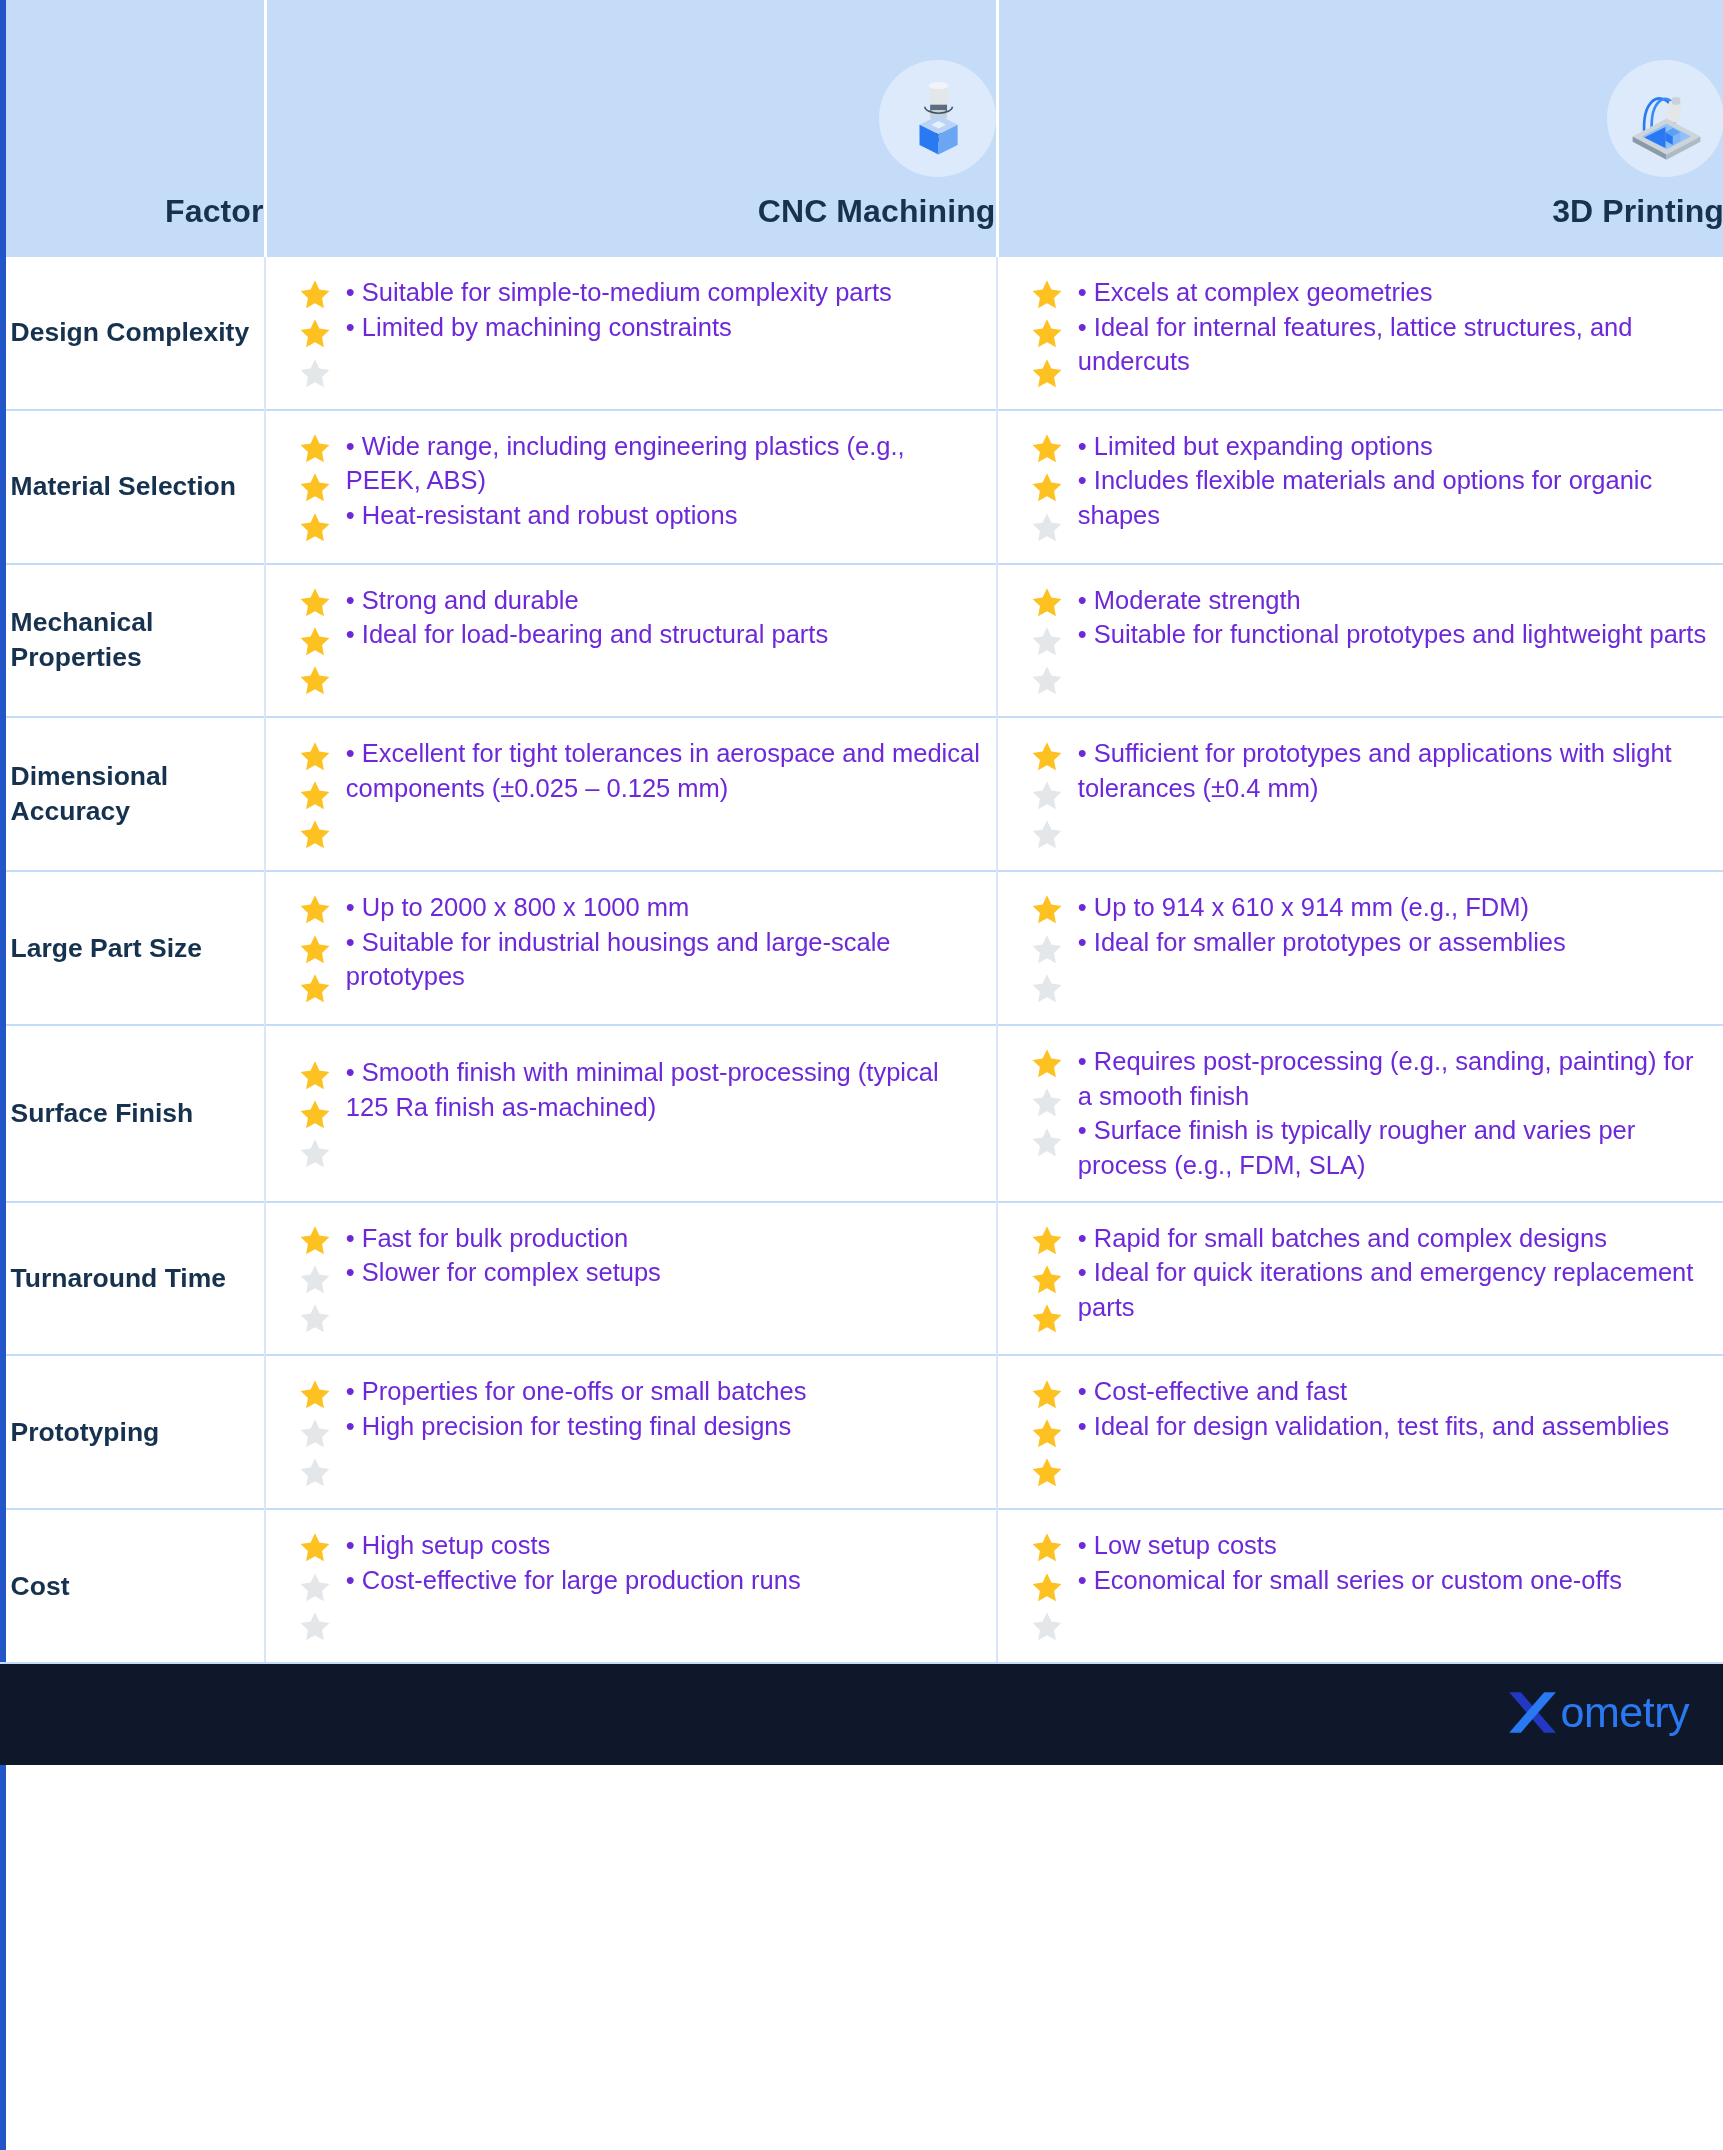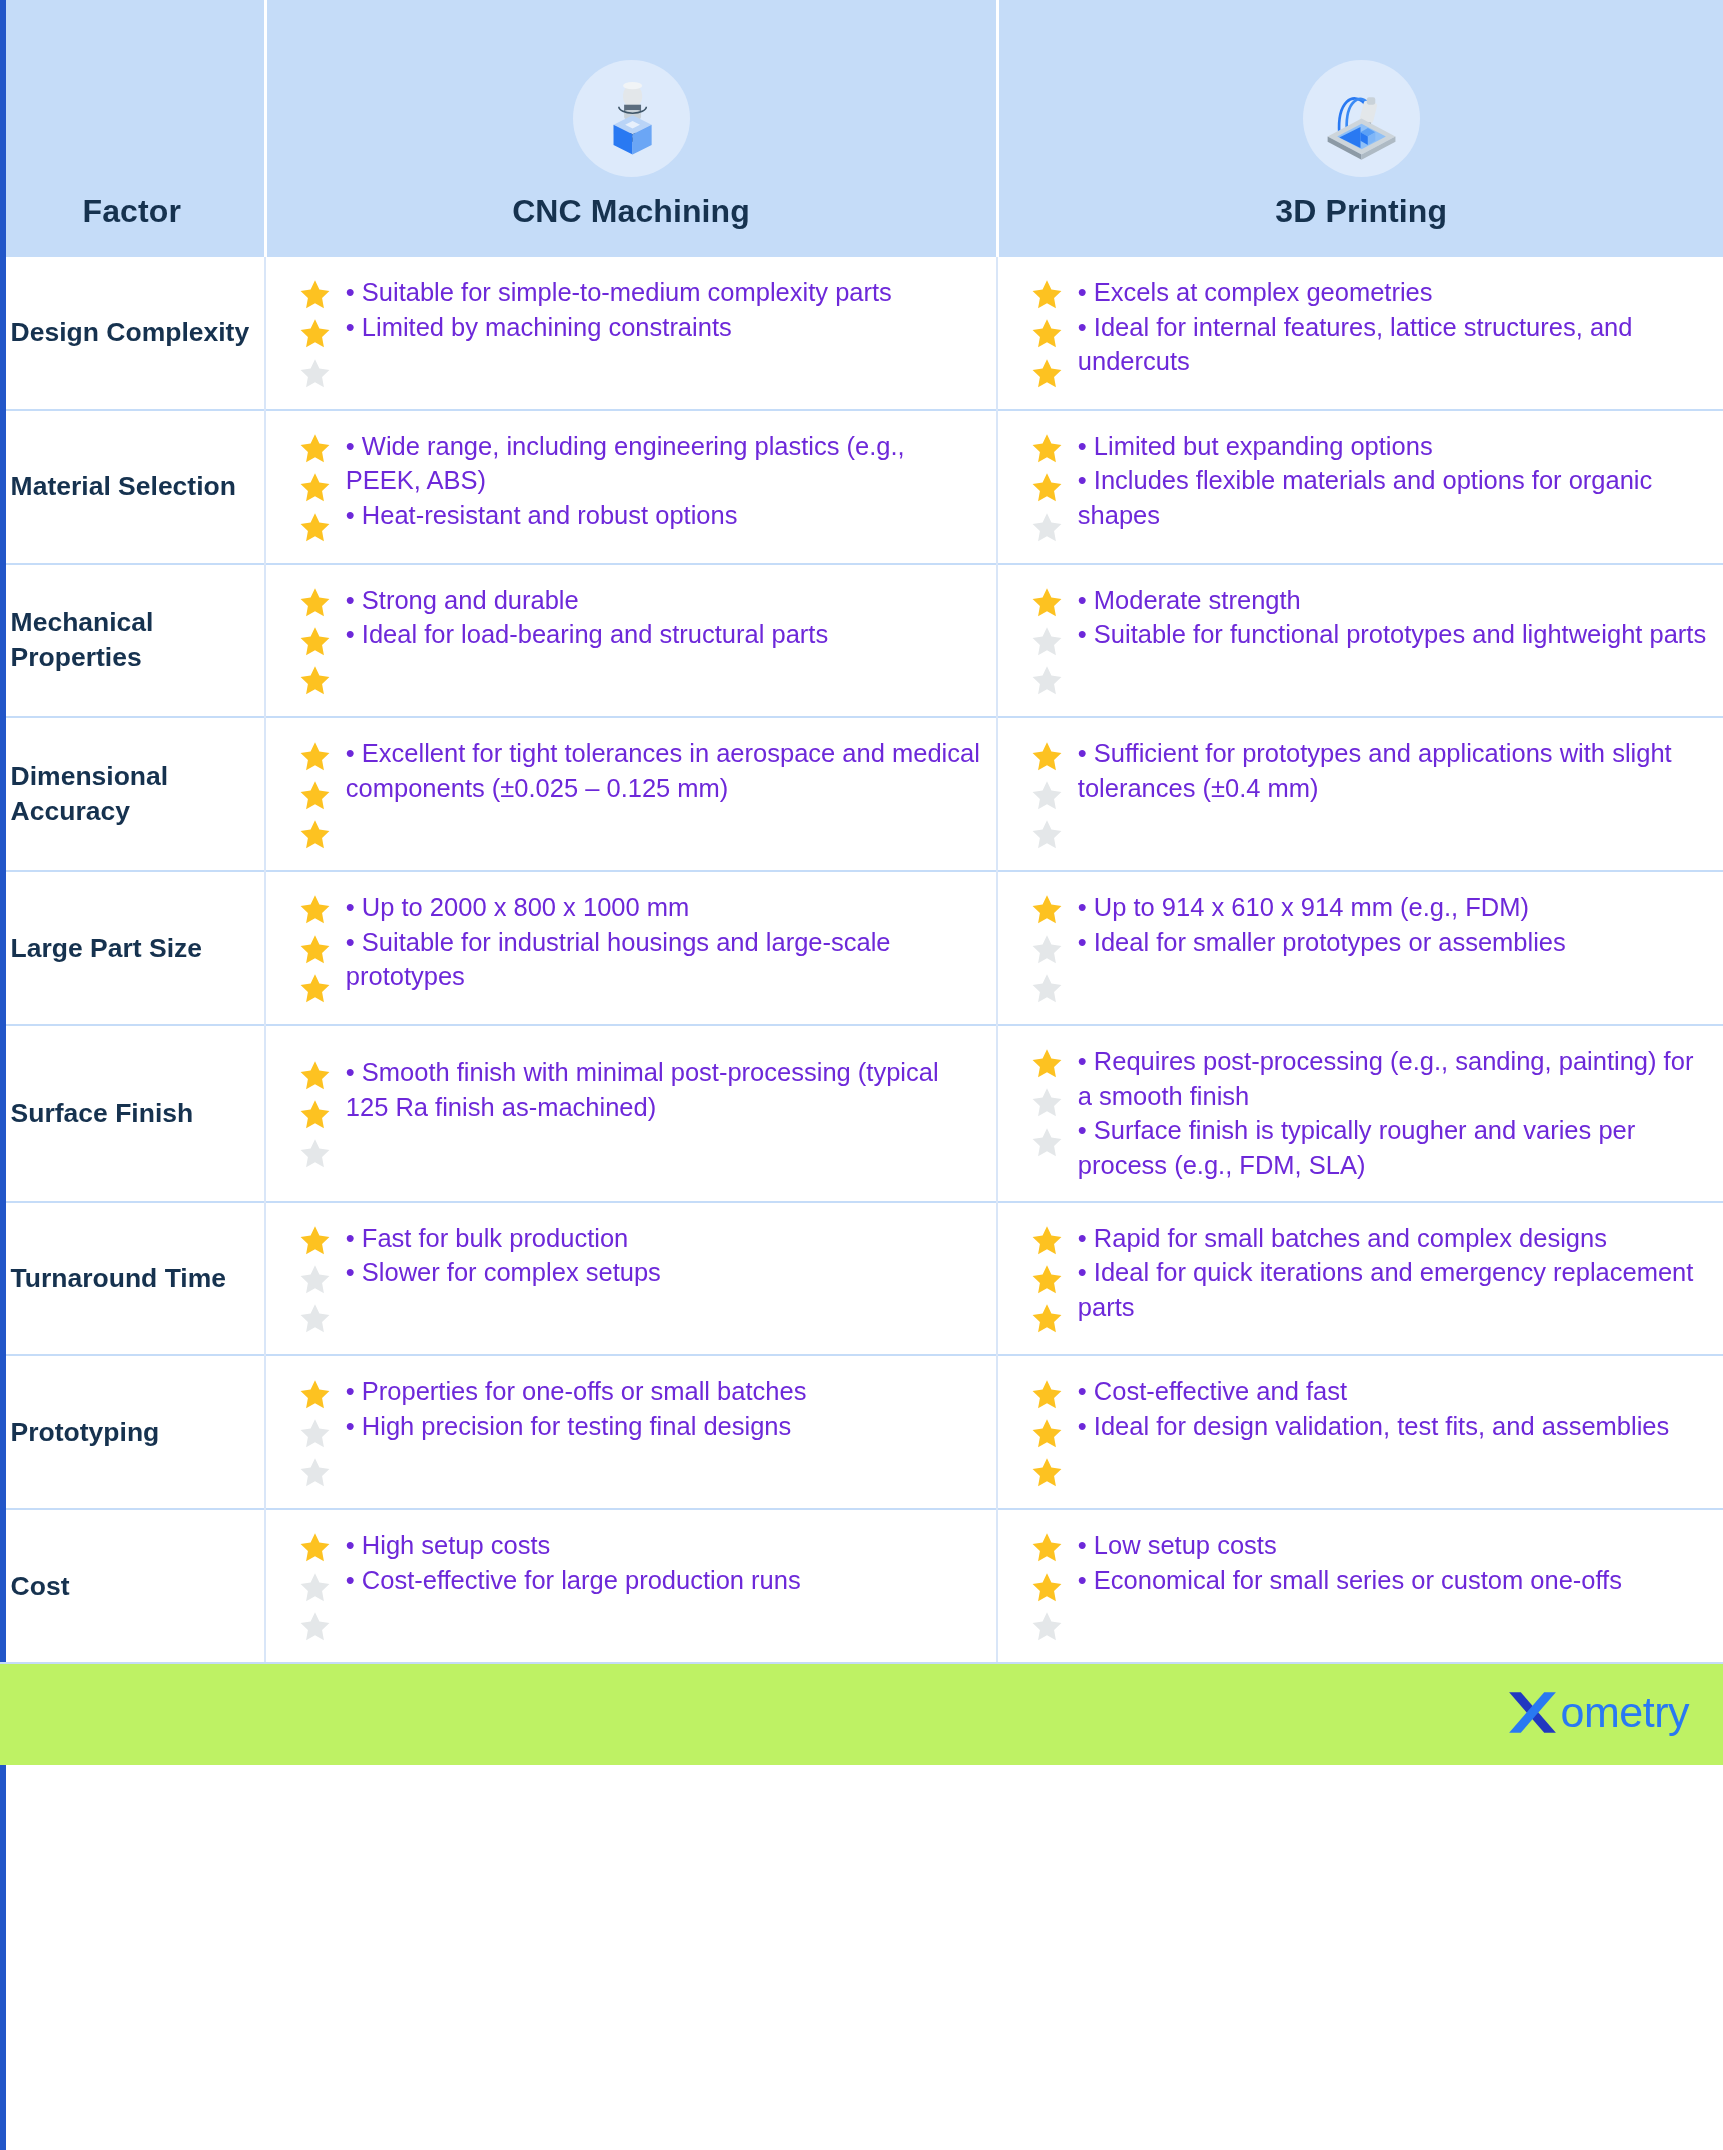--- a/index.html
+++ b/index.html
@@ -46,21 +46,21 @@
   th.h-col{
     height:255px;
     text-align:center;
     border-right:3.2px solid #ffffff;
   }
   th.h-col:last-child{border-right:0;}
   .hcell{
     height:255px;
     display:flex;
     flex-direction:column;
-    align-items:center;
+    align-items:flex-end;
     justify-content:flex-end;
     padding-bottom:27.6px;
     box-sizing:border-box;
   }
   .hcell.factoronly{justify-content:flex-end;}
   .h-title{
     font-size:32px;
     font-weight:700;
     color:#16324F;
     letter-spacing:0.1px;
@@ -112,21 +112,21 @@
     line-height:1.36;
     color:#6d28d9;
   }
   .bullets .bl{display:block;}
 
   
   .footer{
     border-top:2.7px solid #C5DCF8;
     height:101px;
     position:relative;
-    background:#bef264;
+    background:#0f172a;
   }
   .logo{
     position:absolute;
     right:35px;
     top:25.5px;
     display:flex;
     align-items:center;
     gap:0px;
   }
   .logo-word{

